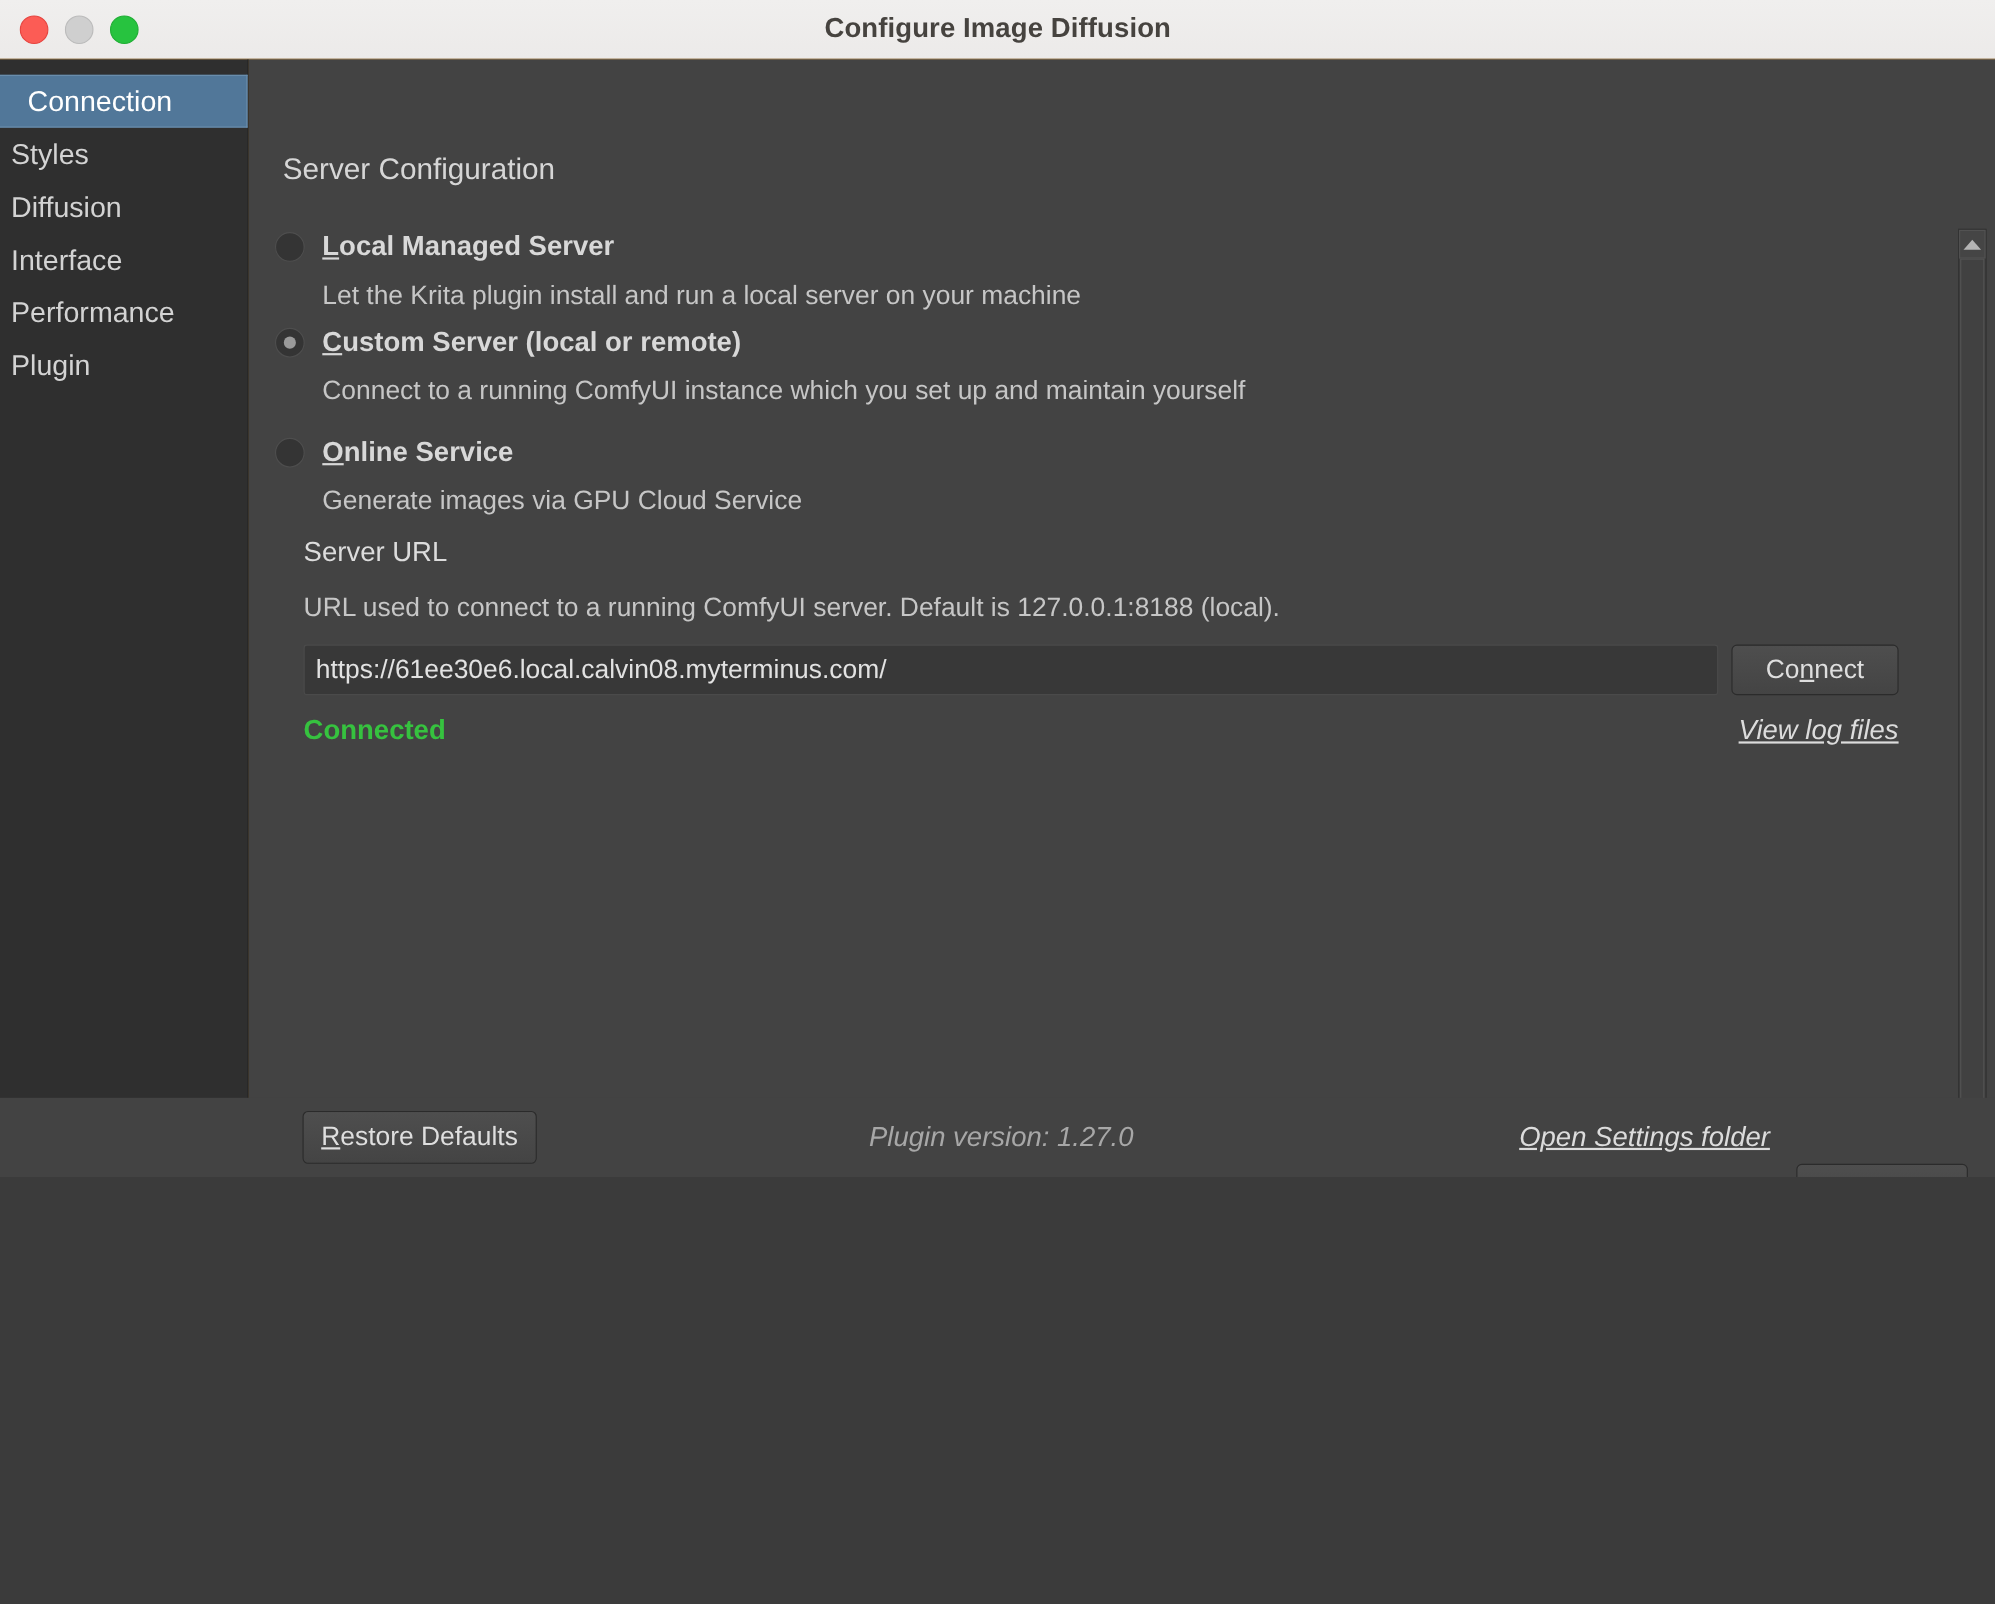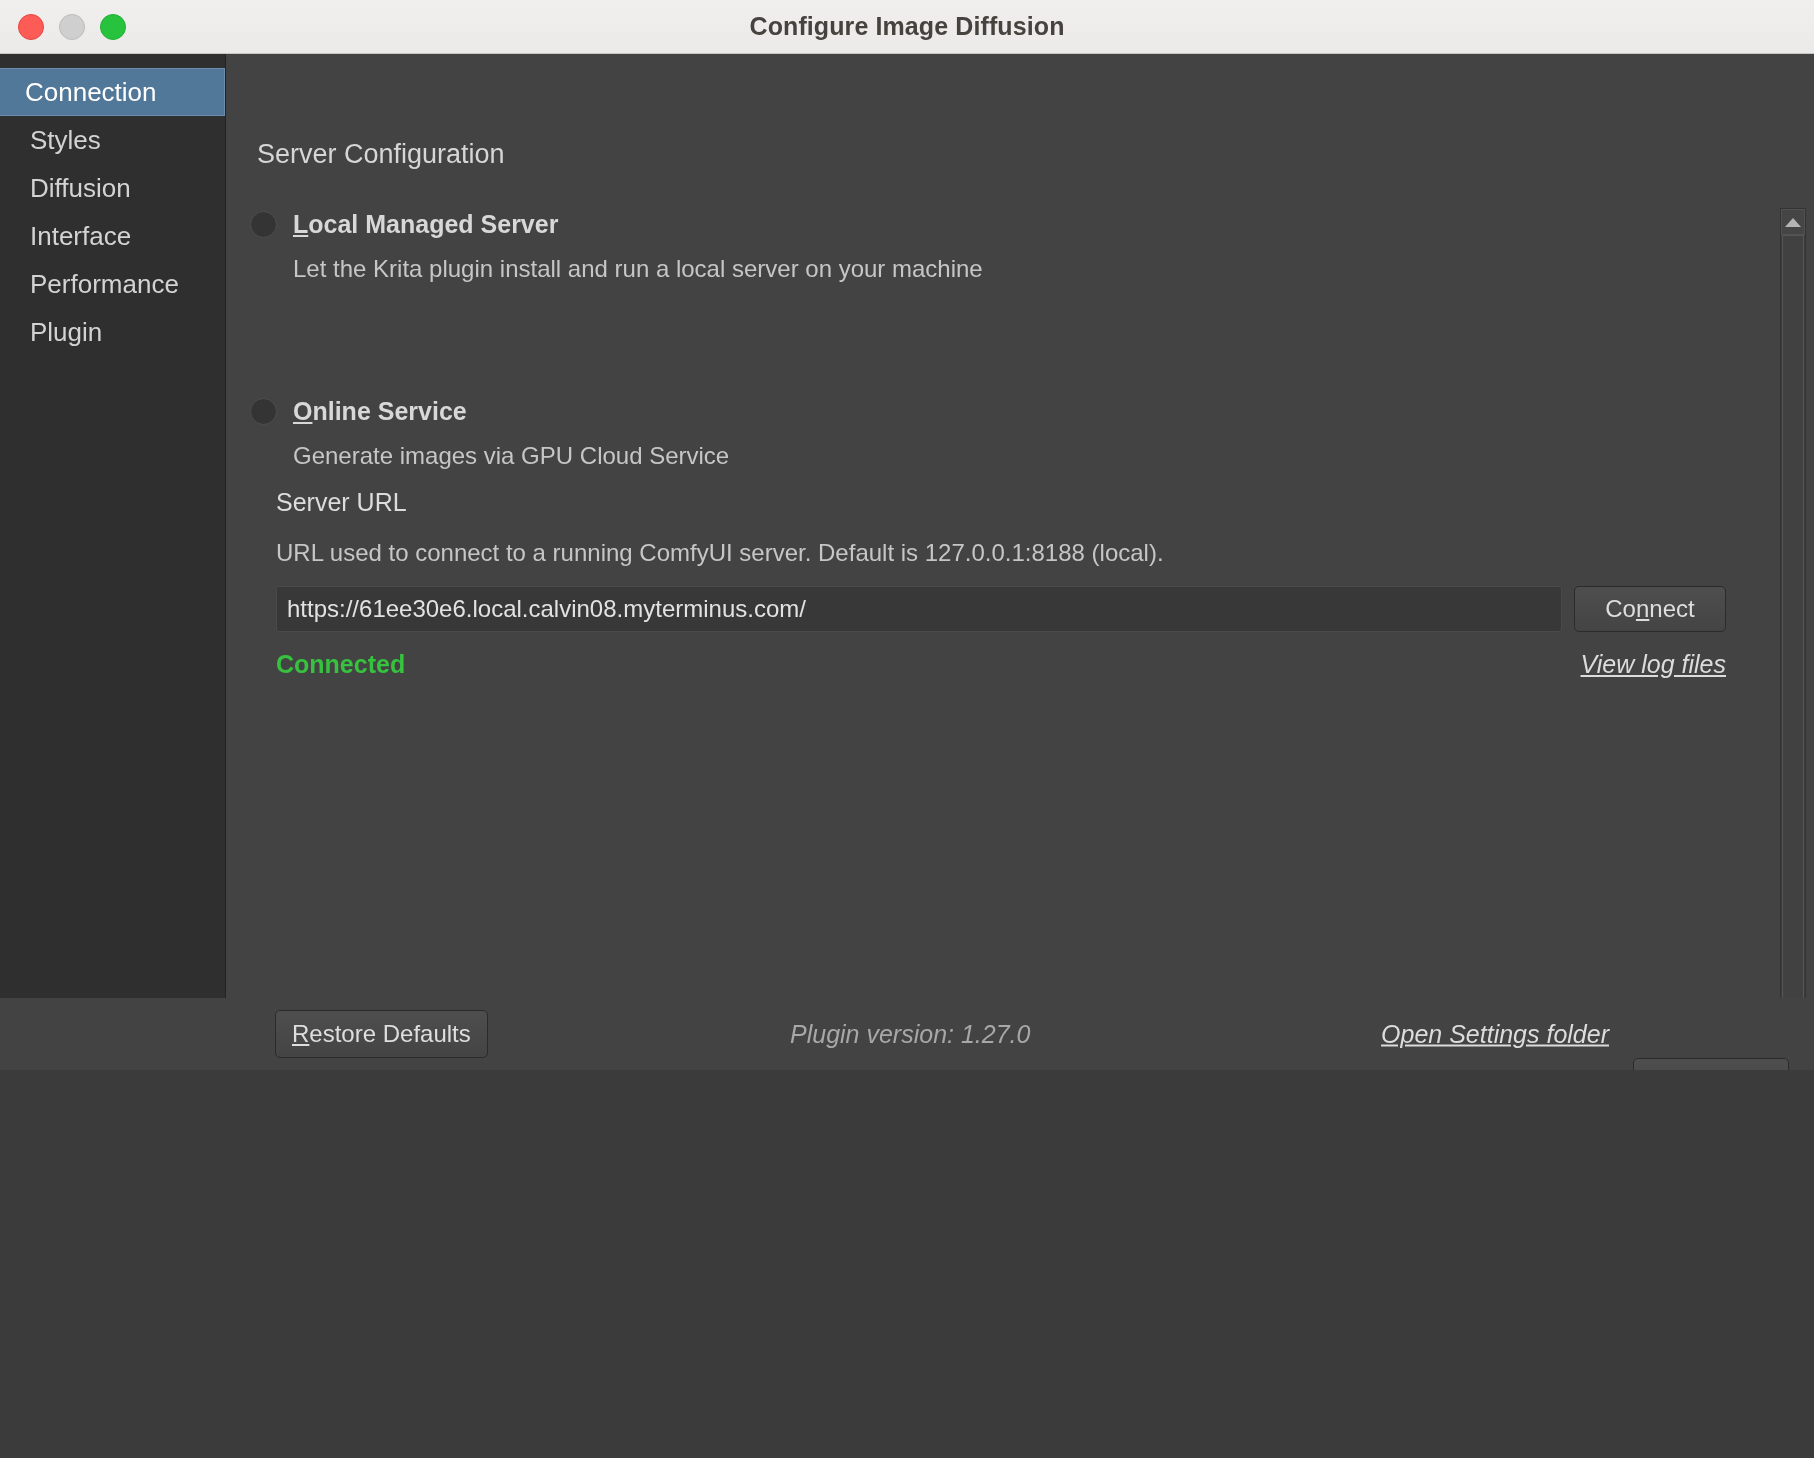--- a/index.html
+++ b/index.html
@@ -75,21 +75,21 @@
     background: #2f2f2f;
     border-right: 1px solid #222;
     box-sizing: border-box;
     padding-top: 14px;
     height: 1332px;
     flex: 0 0 auto;
   }
   .nav-item {
     height: 48px;
     line-height: 48px;
-    padding-left: 30px;
+    padding-left: 10px;
     font-size: 26px;
     color: #d3d3d3;
     box-sizing: border-box;
     white-space: nowrap;
   }
   .nav-item.selected {
     background: #517799;
     color: #ffffff;
     border: 1px solid #6c8fae;
     border-left: none;
@@ -359,20 +359,27 @@
       <div class="scrollarea">
 
         <div class="option" style="top:22px;">
           <div class="opt-row">
             <div class="radio"></div>
             <div class="opt-label"><span class="mn">L</span><span>ocal Managed Server</span></div>
           </div>
           <div class="opt-desc">Let the Krita plugin install and run a local server on your machine</div>
         </div>
 
+        <div class="option" style="top:109px;">
+          <div class="opt-row">
+            <div class="radio checked"></div>
+            <div class="opt-label"><span class="mn">C</span><span>ustom Server (local or remote)</span></div>
+          </div>
+          <div class="opt-desc">Connect to a running ComfyUI instance which you set up and maintain yourself</div>
+        </div>
 
         <div class="option" style="top:209px;">
           <div class="opt-row">
             <div class="radio"></div>
             <div class="opt-label"><span class="mn">O</span><span>nline Service</span></div>
           </div>
           <div class="opt-desc">Generate images via GPU Cloud Service</div>
         </div>
 
         <div class="url-block">

